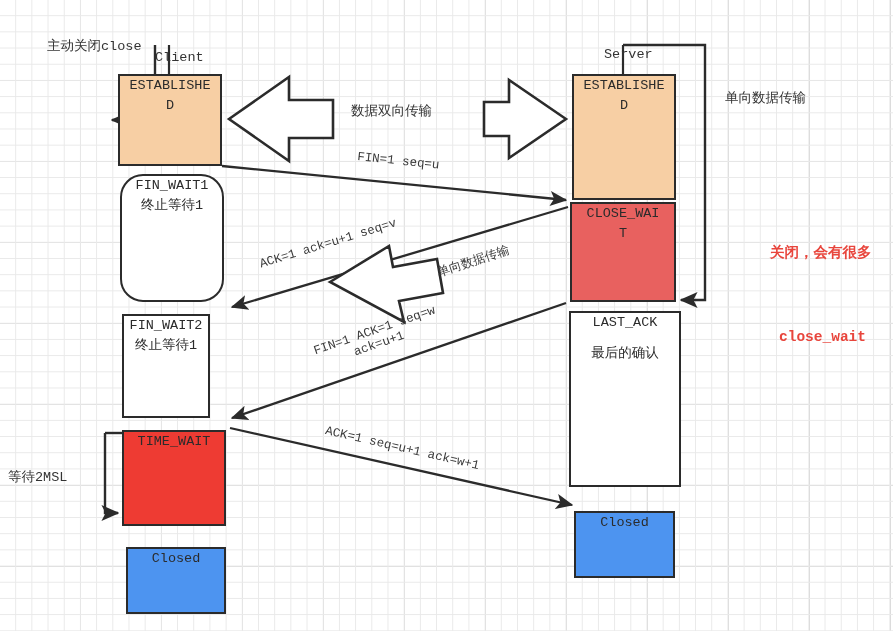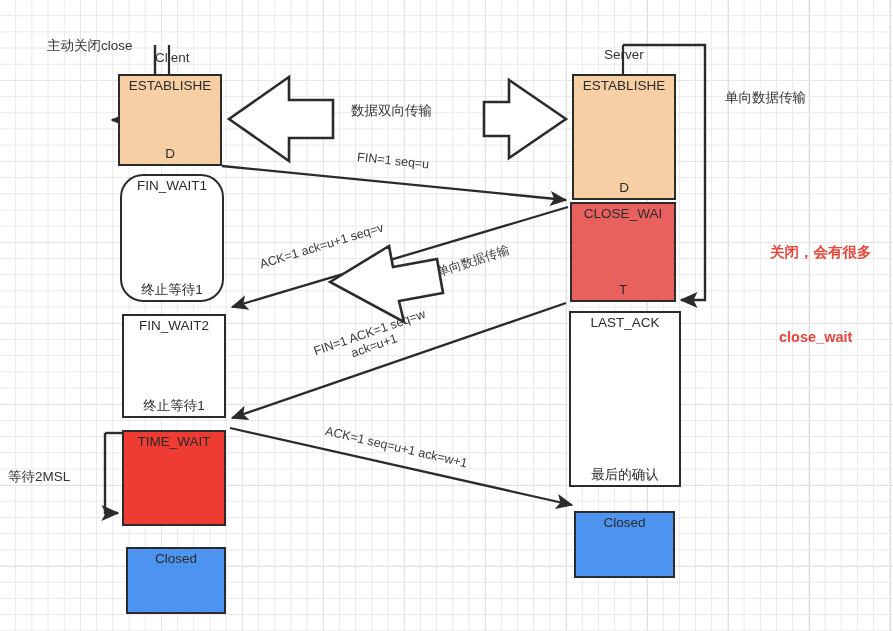--- a/index.html
+++ b/index.html
@@ -13,38 +13,38 @@
     height: 631px;
     background-color: #ffffff;
     background-image:
       linear-gradient(to right, #e9e9e9 1px, transparent 1px),
       linear-gradient(to bottom, #e9e9e9 1px, transparent 1px),
       linear-gradient(to right, #d8d8d8 1px, transparent 1px),
       linear-gradient(to bottom, #d8d8d8 1px, transparent 1px);
     background-size: 16.2px 16.2px, 16.2px 16.2px, 81px 81px, 81px 81px;
     background-position: -1px -1px, -1px -1px, -1px -1px, -1px -1px;
     overflow: hidden;
-    font-family: Liberation Sans, sans-serif;
+    font-family: Liberation Mono, monospace;
   }
   svg.layer {
     position: absolute;
     left: 0;
     top: 0;
     width: 893px;
     height: 631px;
     overflow: visible;
   }
   .node {
     position: absolute;
     box-sizing: border-box;
     border: 2.5px solid #2b2b2b;
     display: flex;
     flex-direction: column;
     align-items: center;
-    justify-content: space-between;
+    justify-content: flex-start;
     text-align: center;
     font-size: 13.5px;
     color: #2b2b2b;
     line-height: 1.45;
     z-index: 3;
   }
   .node .ln2 { margin-top: 11px; }
   .plain-label {
     position: absolute;
     font-size: 13.5px;
@@ -118,21 +118,21 @@
   <div class="node" style="left:118px; top:74px; width:104px; height:92px; background:#f7cfa4;">
     <span>ESTABLISHE</span>
     <span>D</span>
   </div>
 
   <div class="node" style="left:120px; top:174px; width:104px; height:128px; background:#ffffff;border-radius:23px;">
     <span>FIN_WAIT1</span>
     <span>终止等待1</span>
   </div>
 
-  <div class="node" style="left:122px; top:314px; width:104px; height:104px; background:#ffffff;">
+  <div class="node" style="left:122px; top:314px; width:88px; height:104px; background:#ffffff;">
     <span>FIN_WAIT2</span>
     <span>终止等待1</span>
   </div>
 
   <div class="node" style="left:122px; top:430px; width:104px; height:96px; background:#ee3b33;">
     <span>TIME_WAIT</span>
   </div>
 
   <div class="node" style="left:126px; top:547px; width:100px; height:67px; background:#4d94f0;">
     <span>Closed</span>

